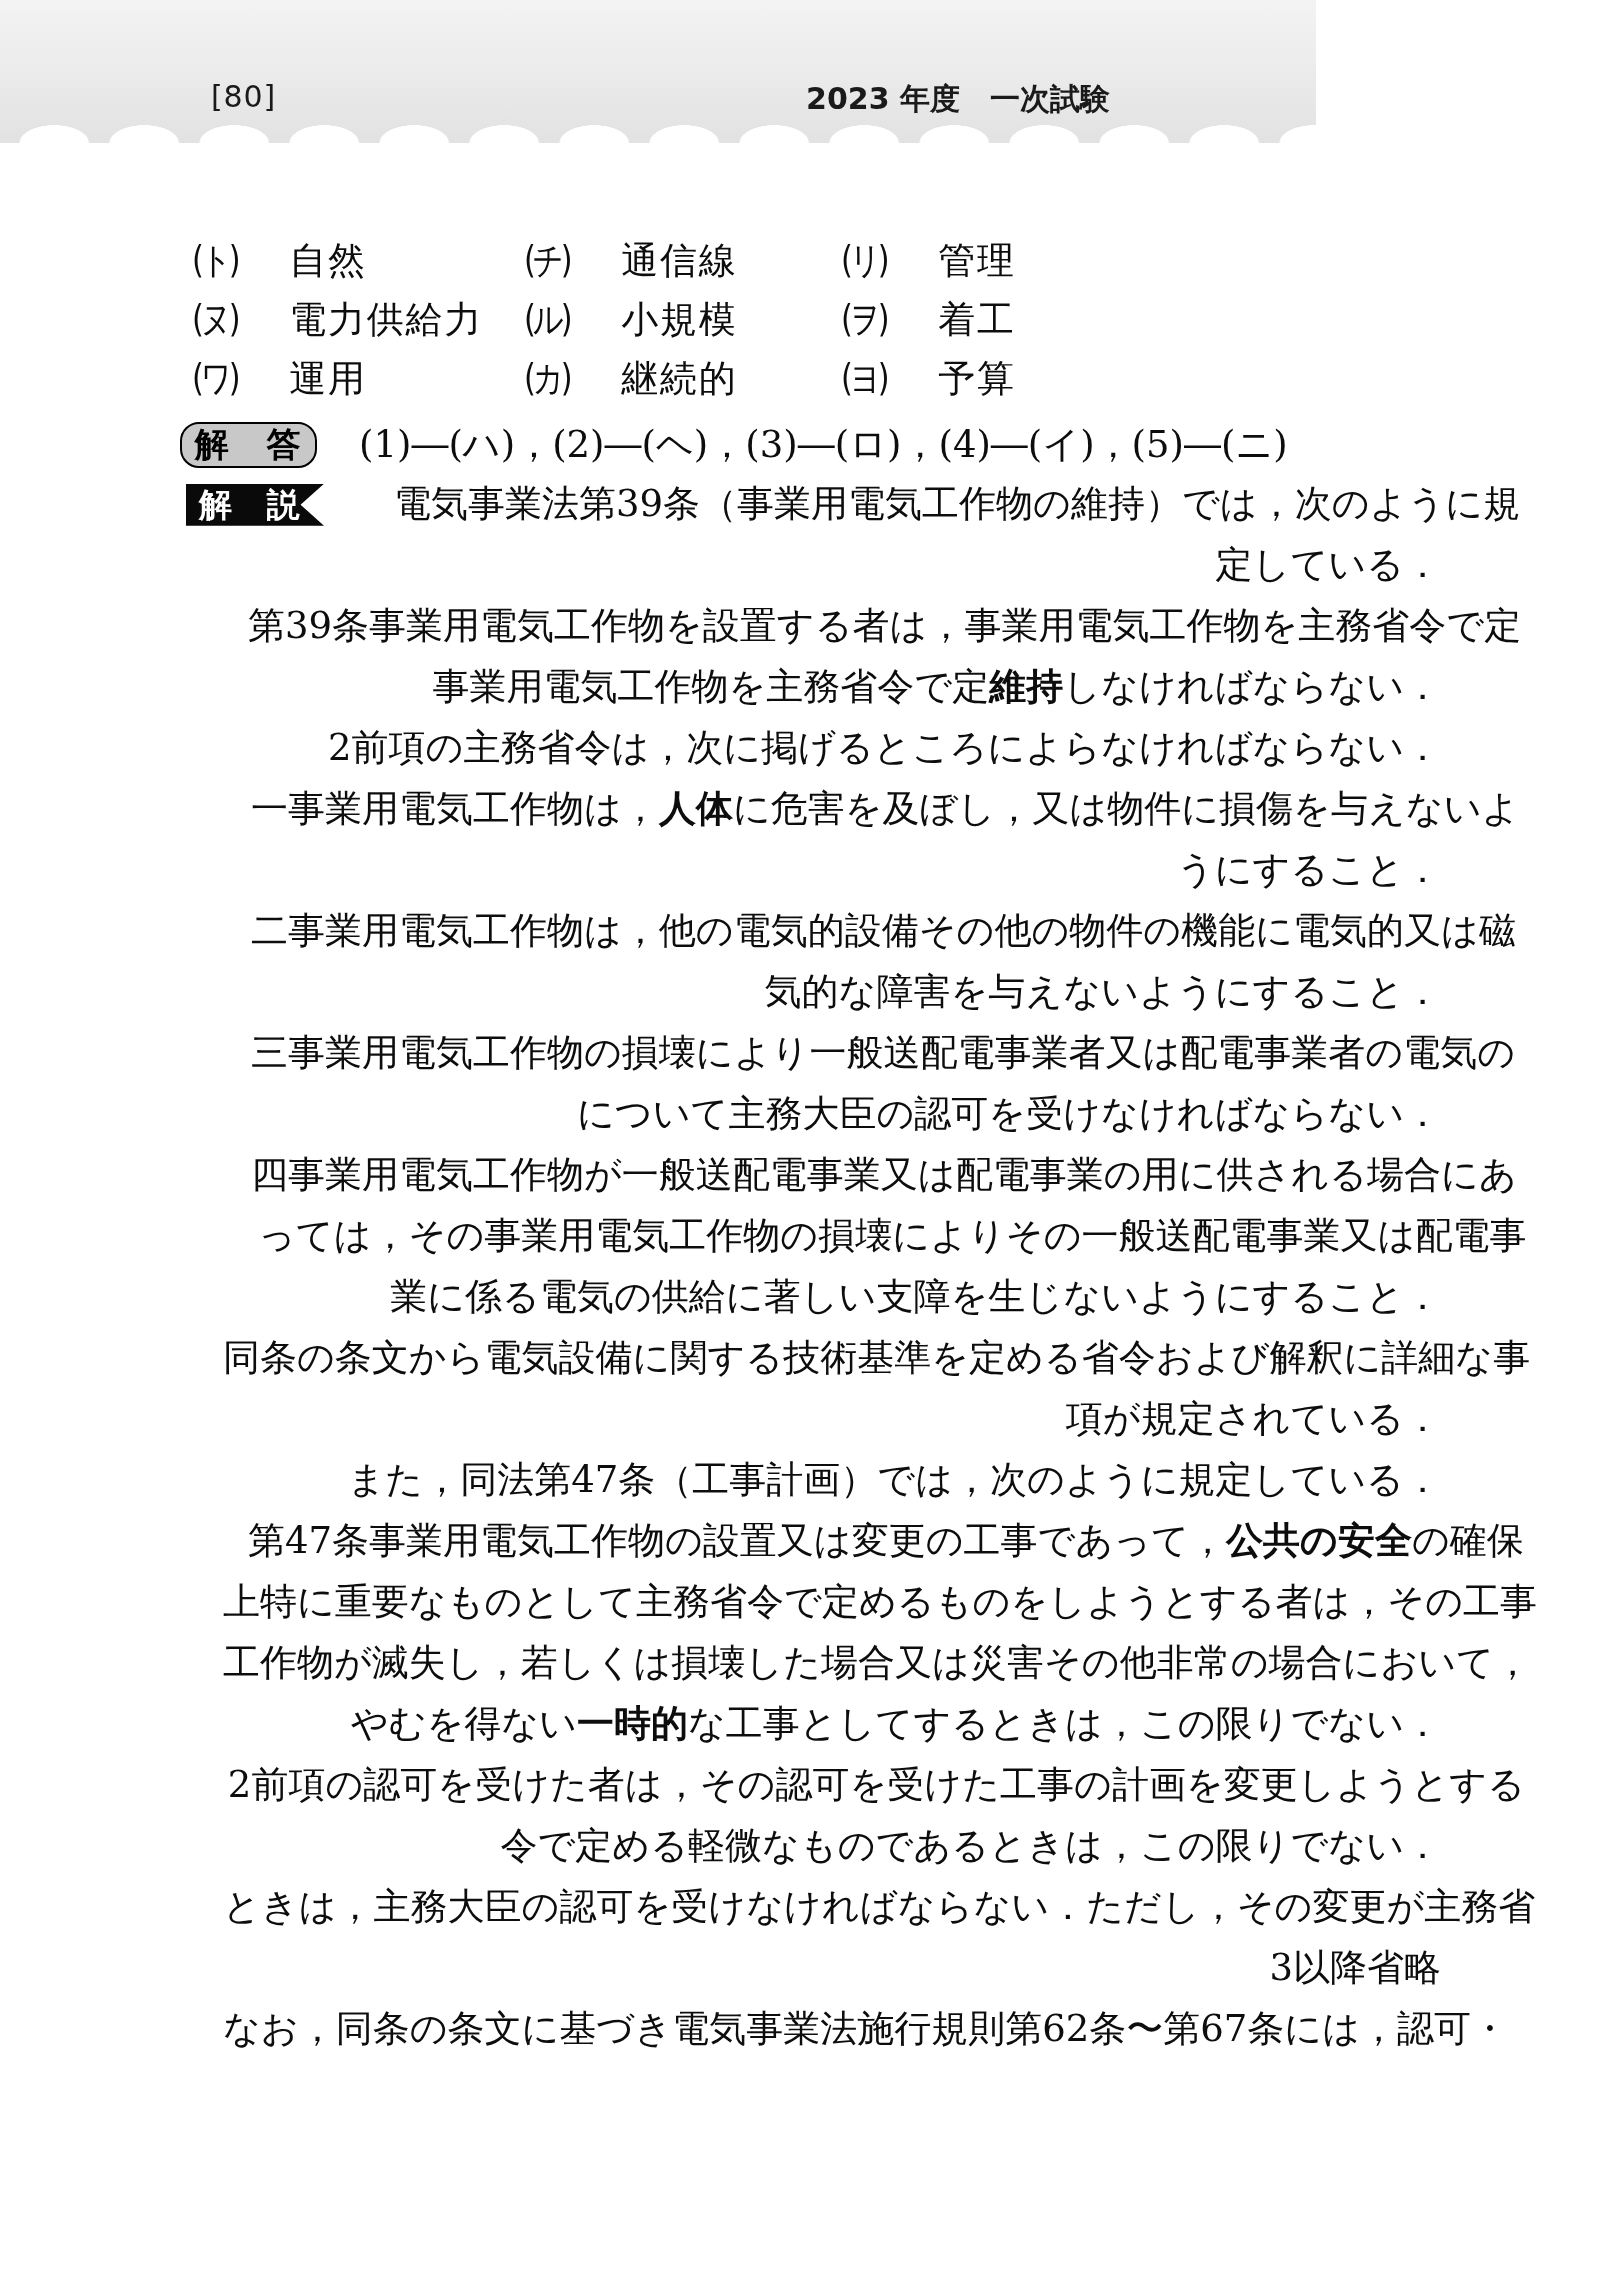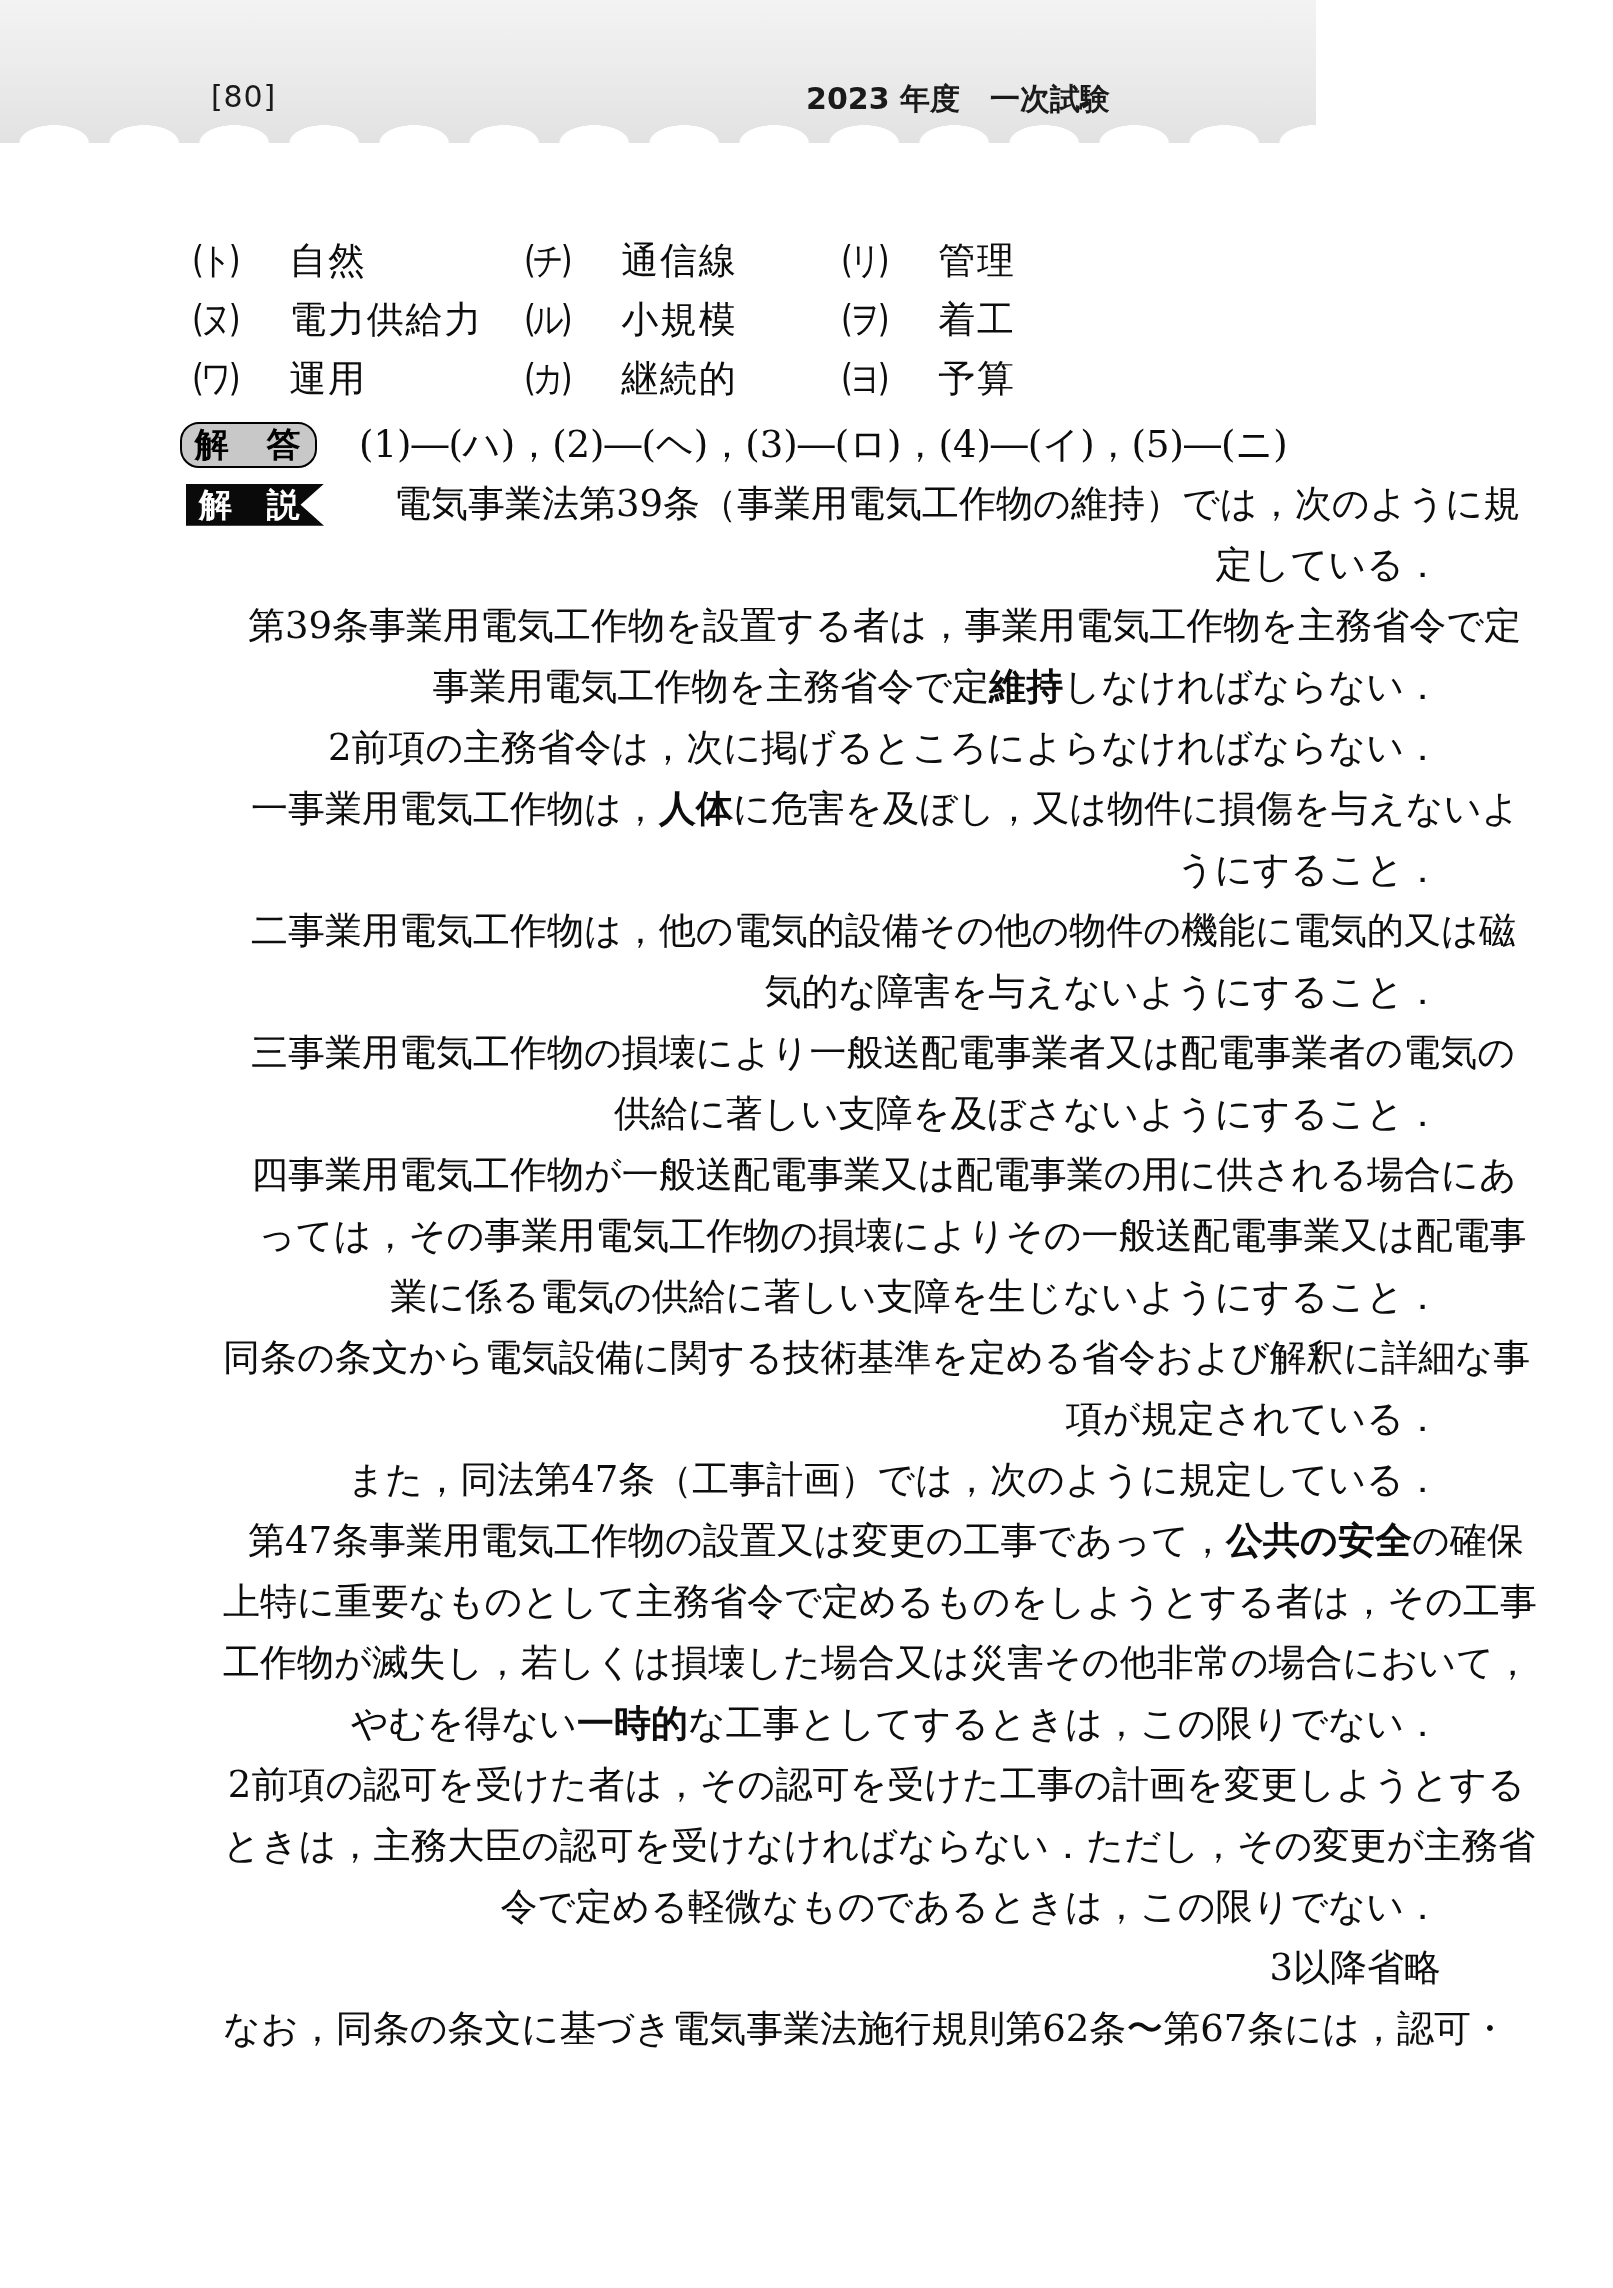--- a/index.html
+++ b/index.html
@@ -179,32 +179,32 @@
       <div class="x-line ind-badge"><span class="kaisetsu-badge">解　説</span><span class="s-n">電気事業法第39条（事業用電気工作物の維持）では，次のように規</span></div>
       <div class="x-line ind-a0"><span class="s-n">定している．</span></div>
       <div class="x-line ind-a0"><span class="s-label">第39条</span><span class="s-n">事業用電気工作物を設置する者は，事業用電気工作物を主務省令で定</span></div>
       <div class="x-line ind-p1"><span class="s-n">事業用電気工作物を主務省令で定</span><span class="s-b">維持</span><span class="s-n">しなければならない．</span></div>
       <div class="x-line ind-pn"><span class="s-num">2</span><span class="s-n">前項の主務省令は，次に掲げるところによらなければならない．</span></div>
       <div class="x-line ind-it"><span class="s-item">一</span><span class="s-n">事業用電気工作物は，</span><span class="s-b">人体</span><span class="s-n">に危害を及ぼし，又は物件に損傷を与えないよ</span></div>
       <div class="x-line ind-ic"><span class="s-n">うにすること．</span></div>
       <div class="x-line ind-it"><span class="s-item">二</span><span class="s-n">事業用電気工作物は，他の電気的設備その他の物件の機能に電気的又は磁</span></div>
       <div class="x-line ind-ic"><span class="s-n">気的な障害を与えないようにすること．</span></div>
       <div class="x-line ind-it"><span class="s-item">三</span><span class="s-n">事業用電気工作物の損壊により一般送配電事業者又は配電事業者の電気の</span></div>
-      <div class="x-line ind-ic"><span class="s-n">供給に著しい支障を及ぼさないようにすること．</span></div>
+      <div class="x-line ind-ic"><span class="s-n">について主務大臣の認可を受けなければならない．</span></div>
       <div class="x-line ind-it"><span class="s-item">四</span><span class="s-n">事業用電気工作物が一般送配電事業又は配電事業の用に供される場合にあ</span></div>
       <div class="x-line ind-ic"><span class="s-n">っては，その事業用電気工作物の損壊によりその一般送配電事業又は配電事</span></div>
       <div class="x-line ind-ic"><span class="s-n">業に係る電気の供給に著しい支障を生じないようにすること．</span></div>
       <div class="x-line ind-p1"><span class="s-n">同条の条文から電気設備に関する技術基準を定める省令および解釈に詳細な事</span></div>
       <div class="x-line ind-a0"><span class="s-n">項が規定されている．</span></div>
       <div class="x-line ind-p1"><span class="s-n">また，同法第47条（工事計画）では，次のように規定している．</span></div>
       <div class="x-line ind-a0"><span class="s-label">第47条</span><span class="s-n">事業用電気工作物の設置又は変更の工事であって，</span><span class="s-b">公共の安全</span><span class="s-n">の確保</span></div>
       <div class="x-line ind-p1"><span class="s-n">上特に重要なものとして主務省令で定めるものをしようとする者は，その工事</span></div>
       <div class="x-line ind-p1"><span class="s-n">工作物が滅失し，若しくは損壊した場合又は災害その他非常の場合において，</span></div>
       <div class="x-line ind-p1"><span class="s-n">やむを得ない</span><span class="s-b">一時的</span><span class="s-n">な工事としてするときは，この限りでない．</span></div>
       <div class="x-line ind-pn"><span class="s-num">2</span><span class="s-n">前項の認可を受けた者は，その認可を受けた工事の計画を変更しようとする</span></div>
+      <div class="x-line ind-p1"><span class="s-n">令で定める軽微なものであるときは，この限りでない．</span></div>
       <div class="x-line ind-p1"><span class="s-n">ときは，主務大臣の認可を受けなければならない．ただし，その変更が主務省</span></div>
-      <div class="x-line ind-p1"><span class="s-n">令で定める軽微なものであるときは，この限りでない．</span></div>
       <div class="x-line ind-pn"><span class="s-num">3</span><span class="s-n">以降省略</span></div>
       <div class="x-line ind-p1"><span class="s-n">なお，同条の条文に基づき電気事業法施行規則第62条〜第67条には，認可・</span></div>
     </div>
 
 </div>
 
 
 </body></html>

